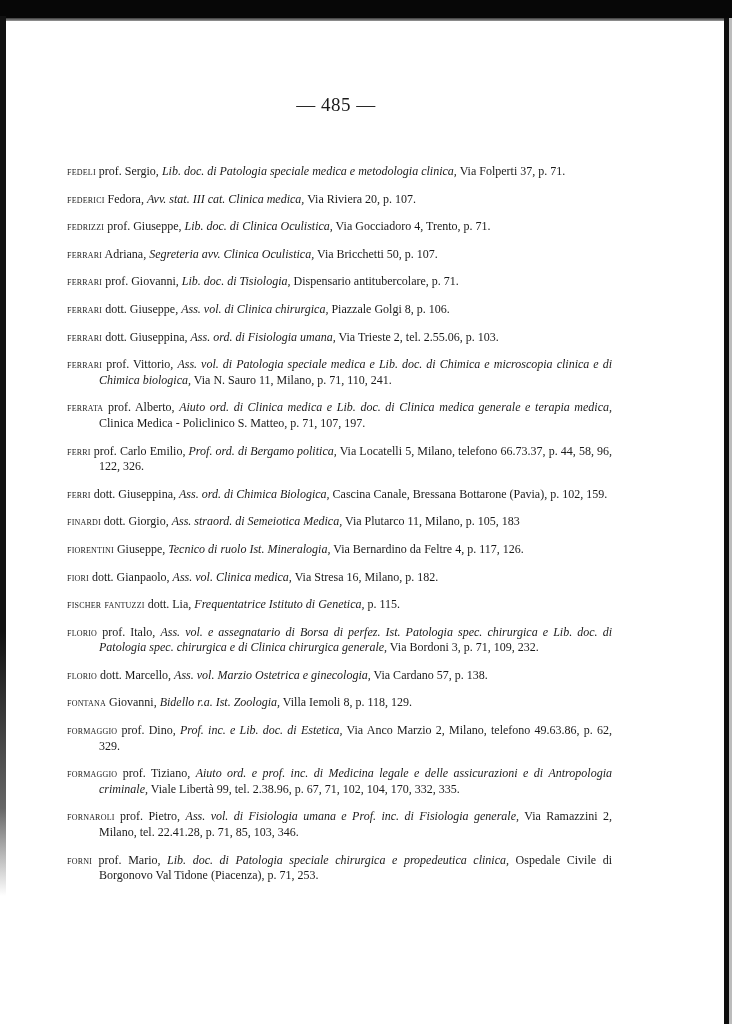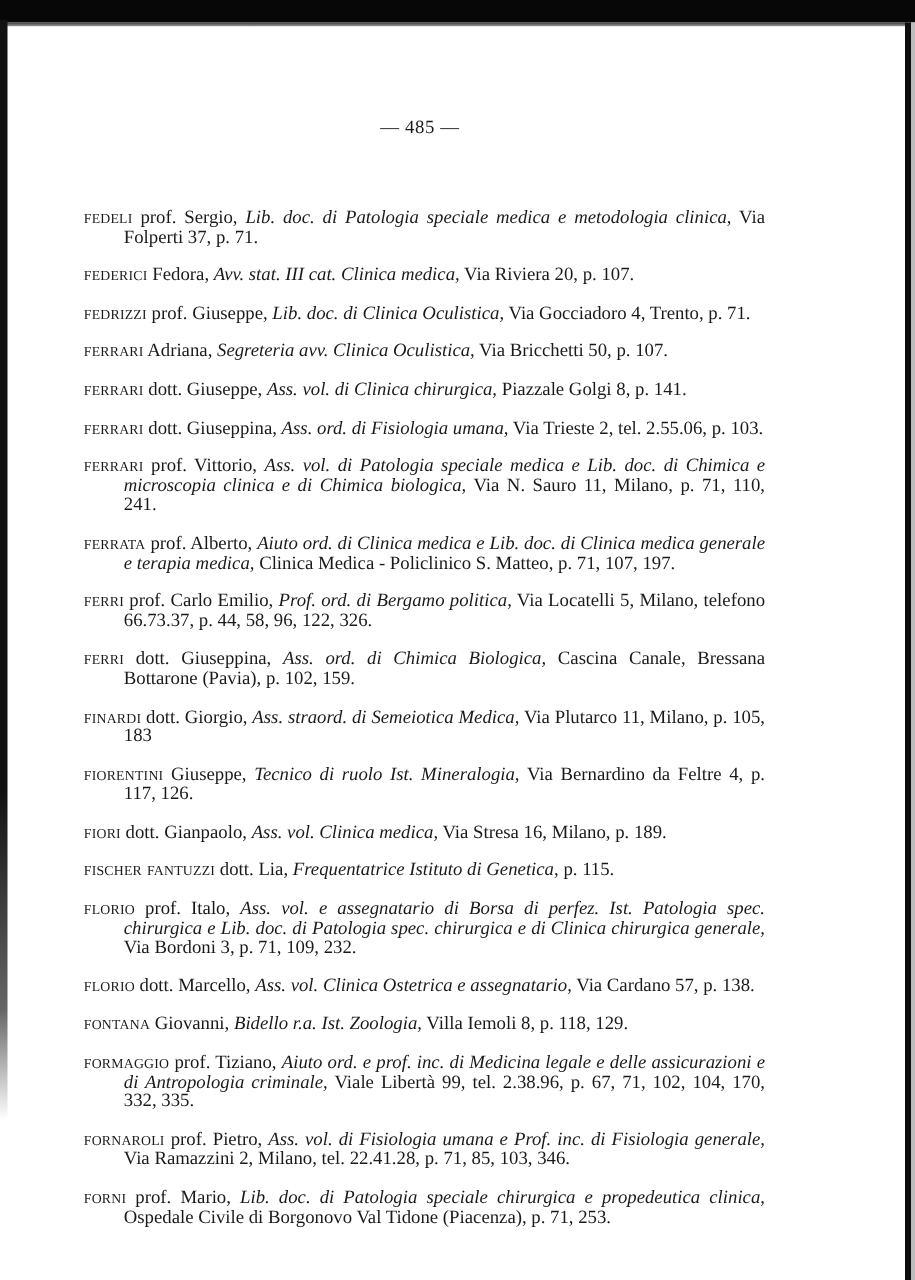--- a/index.html
+++ b/index.html
@@ -49,31 +49,31 @@
       width: 3px;
       height: 1006px;
       background: #bcbcbc;
     }
     .page-number {
       position: absolute;
       top: 94px;
       left: 0;
       width: 672px;
       text-align: center;
-      font-size: 15px;
+      font-size: 19px;
       letter-spacing: 0.5px;
     }
     .entries {
       position: absolute;
       left: 67px;
       top: 152px;
       width: 545px;
     }
     .entry {
-      font-size: 15px;
+      font-size: 12px;
       line-height: 15.6px;
       text-align: justify;
       padding-left: 32px;
       text-indent: -32px;
       margin-bottom: 2.2px;
     }
     .entry .surname {
       font-variant: small-caps;
       text-transform: lowercase;
       letter-spacing: 0.2px;
@@ -91,29 +91,31 @@
 <div class="scan-right"></div>
 <div class="scan-right-outer"></div>
 
 <div class="page-number">— 485 —</div>
 
 <div class="entries" id="entries">
     <p class="entry"><span class="surname">FEDELI</span> <span class="name">prof. Sergio,</span> <span class="role">Lib. doc. di Patologia speciale medica e metodologia clinica,</span> <span class="rest">Via Folperti 37, p. 71.</span></p>
     <p class="entry"><span class="surname">FEDERICI</span> <span class="name">Fedora,</span> <span class="role">Avv. stat. III cat. Clinica medica,</span> <span class="rest">Via Riviera 20, p. 107.</span></p>
     <p class="entry"><span class="surname">FEDRIZZI</span> <span class="name">prof. Giuseppe,</span> <span class="role">Lib. doc. di Clinica Oculistica,</span> <span class="rest">Via Gocciadoro 4, Trento, p. 71.</span></p>
     <p class="entry"><span class="surname">FERRARI</span> <span class="name">Adriana,</span> <span class="role">Segreteria avv. Clinica Oculistica,</span> <span class="rest">Via Bricchetti 50, p. 107.</span></p>
-    <p class="entry"><span class="surname">FERRARI</span> <span class="name">dott. Giuseppe,</span> <span class="role">Ass. vol. di Clinica chirurgica,</span> <span class="rest">Piazzale Golgi 8, p. 141.</span></p>
+    <p class="entry"><span class="surname">FERRARI</span> <span class="name">prof. Giovanni,</span> <span class="role">Lib. doc. di Tisiologia,</span> <span class="rest">Dispensario antitubercolare, p. 71.</span></p>
+    <p class="entry"><span class="surname">FERRARI</span> <span class="name">dott. Giuseppe,</span> <span class="role">Ass. vol. di Clinica chirurgica,</span> <span class="rest">Piazzale Golgi 8, p. 106.</span></p>
     <p class="entry"><span class="surname">FERRARI</span> <span class="name">dott. Giuseppina,</span> <span class="role">Ass. ord. di Fisiologia umana,</span> <span class="rest">Via Trieste 2, tel. 2.55.06, p. 103.</span></p>
     <p class="entry"><span class="surname">FERRARI</span> <span class="name">prof. Vittorio,</span> <span class="role">Ass. vol. di Patologia speciale medica e Lib. doc. di Chimica e microscopia clinica e di Chimica biologica,</span> <span class="rest">Via N. Sauro 11, Milano, p. 71, 110, 241.</span></p>
     <p class="entry"><span class="surname">FERRATA</span> <span class="name">prof. Alberto,</span> <span class="role">Aiuto ord. di Clinica medica e Lib. doc. di Clinica medica generale e terapia medica,</span> <span class="rest">Clinica Medica - Policlinico S. Matteo, p. 71, 107, 197.</span></p>
     <p class="entry"><span class="surname">FERRI</span> <span class="name">prof. Carlo Emilio,</span> <span class="role">Prof. ord. di Bergamo politica,</span> <span class="rest">Via Locatelli 5, Milano, telefono 66.73.37, p. 44, 58, 96, 122, 326.</span></p>
     <p class="entry"><span class="surname">FERRI</span> <span class="name">dott. Giuseppina,</span> <span class="role">Ass. ord. di Chimica Biologica,</span> <span class="rest">Cascina Canale, Bressana Bottarone (Pavia), p. 102, 159.</span></p>
     <p class="entry"><span class="surname">FINARDI</span> <span class="name">dott. Giorgio,</span> <span class="role">Ass. straord. di Semeiotica Medica,</span> <span class="rest">Via Plutarco 11, Milano, p. 105, 183</span></p>
     <p class="entry"><span class="surname">FIORENTINI</span> <span class="name">Giuseppe,</span> <span class="role">Tecnico di ruolo Ist. Mineralogia,</span> <span class="rest">Via Bernardino da Feltre 4, p. 117, 126.</span></p>
-    <p class="entry"><span class="surname">FIORI</span> <span class="name">dott. Gianpaolo,</span> <span class="role">Ass. vol. Clinica medica,</span> <span class="rest">Via Stresa 16, Milano, p. 189.</span></p>
+    <p class="entry"><span class="surname">FIORI</span> <span class="name">dott. Gianpaolo,</span> <span class="role">Ass. vol. Clinica medica,</span> <span class="rest">Via Stresa 16, Milano, p. 182.</span></p>
     <p class="entry"><span class="surname">FISCHER FANTUZZI</span> <span class="name">dott. Lia,</span> <span class="role">Frequentatrice Istituto di Genetica,</span> <span class="rest">p. 115.</span></p>
     <p class="entry"><span class="surname">FLORIO</span> <span class="name">prof. Italo,</span> <span class="role">Ass. vol. e assegnatario di Borsa di perfez. Ist. Patologia spec. chirurgica e Lib. doc. di Patologia spec. chirurgica e di Clinica chirurgica generale,</span> <span class="rest">Via Bordoni 3, p. 71, 109, 232.</span></p>
-    <p class="entry"><span class="surname">FLORIO</span> <span class="name">dott. Marcello,</span> <span class="role">Ass. vol. Clinica Ostetrica e assegnatario,</span> <span class="rest">Via Cardano 57, p. 138.</span></p>
+    <p class="entry"><span class="surname">FLORIO</span> <span class="name">dott. Marcello,</span> <span class="role">Ass. vol. Marzio Ostetrica e ginecologia,</span> <span class="rest">Via Cardano 57, p. 138.</span></p>
     <p class="entry"><span class="surname">FONTANA</span> <span class="name">Giovanni,</span> <span class="role">Bidello r.a. Ist. Zoologia,</span> <span class="rest">Villa Iemoli 8, p. 118, 129.</span></p>
+    <p class="entry"><span class="surname">FORMAGGIO</span> <span class="name">prof. Dino,</span> <span class="role">Prof. inc. e Lib. doc. di Estetica,</span> <span class="rest">Via Anco Marzio 2, Milano, telefono 49.63.86, p. 62, 329.</span></p>
     <p class="entry"><span class="surname">FORMAGGIO</span> <span class="name">prof. Tiziano,</span> <span class="role">Aiuto ord. e prof. inc. di Medicina legale e delle assicurazioni e di Antropologia criminale,</span> <span class="rest">Viale Libertà 99, tel. 2.38.96, p. 67, 71, 102, 104, 170, 332, 335.</span></p>
     <p class="entry"><span class="surname">FORNAROLI</span> <span class="name">prof. Pietro,</span> <span class="role">Ass. vol. di Fisiologia umana e Prof. inc. di Fisiologia generale,</span> <span class="rest">Via Ramazzini 2, Milano, tel. 22.41.28, p. 71, 85, 103, 346.</span></p>
     <p class="entry"><span class="surname">FORNI</span> <span class="name">prof. Mario,</span> <span class="role">Lib. doc. di Patologia speciale chirurgica e propedeutica clinica,</span> <span class="rest">Ospedale Civile di Borgonovo Val Tidone (Piacenza), p. 71, 253.</span></p>
   </div>
 
 </body></html>

